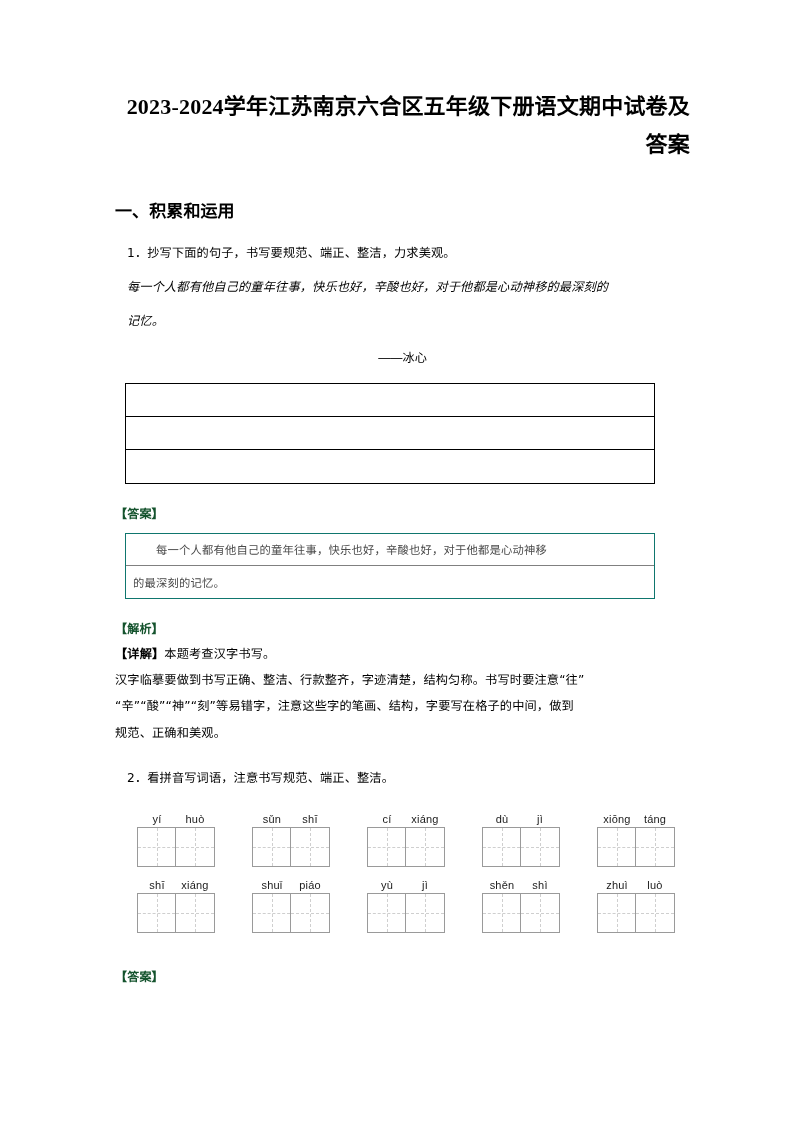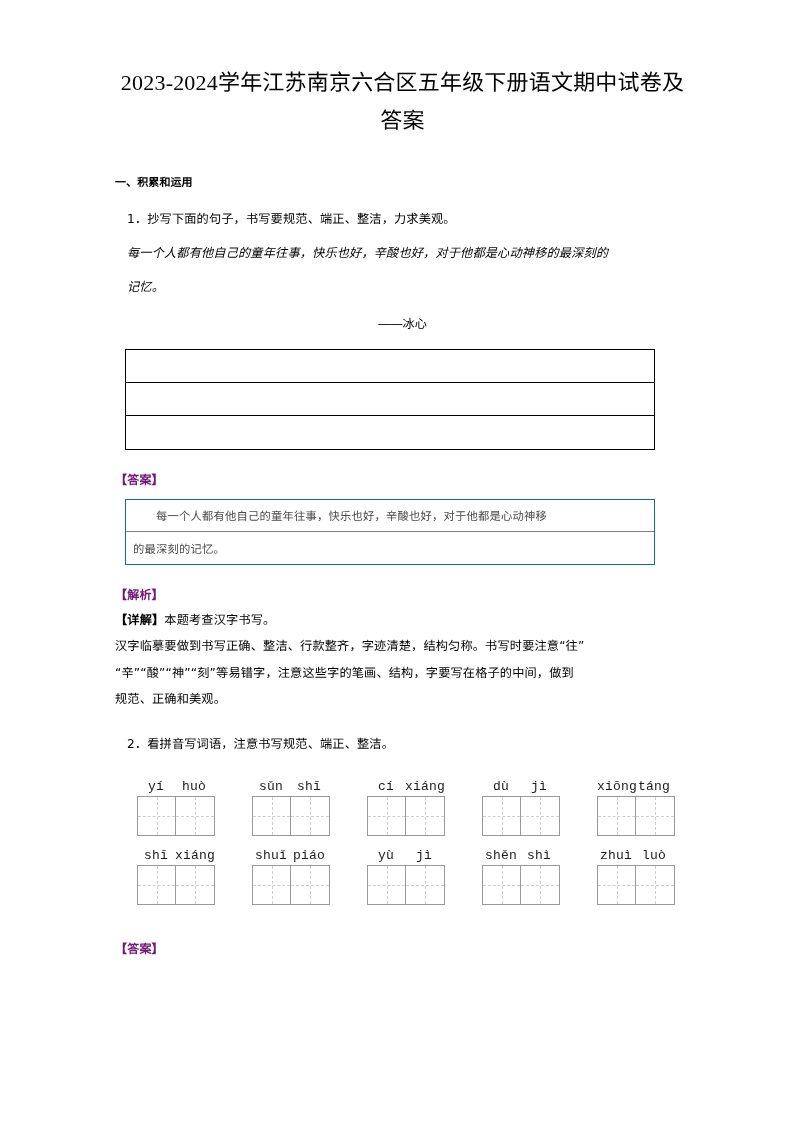--- a/index.html
+++ b/index.html
@@ -21,35 +21,35 @@
     height: 1123px;
     box-sizing: border-box;
     padding: 0 104px 0 115px;
     background: #ffffff;
     overflow: hidden;
   }
 
   
   .doc-title {
     margin: 0;
-    padding-top: 64px;
-    text-align: center;
+    padding-top: 88px;
+    text-align: right;
     font-family: "Liberation Serif", "DejaVu Serif", serif;
     font-size: 22px;
-    font-weight: normal;
+    font-weight: bold;
     line-height: 1.72;
     letter-spacing: 0.2px;
   }
 
   
   .section-heading {
     margin: 0;
     padding-top: 34px;
     font-family: "DejaVu Sans", "Liberation Sans", sans-serif;
-    font-size: 11px;
+    font-size: 17px;
     font-weight: bold;
     line-height: 1.62;
     letter-spacing: 0.1px;
   }
   .q-line {
     margin: 12px;
     padding-top: 6px;
     font-family: "DejaVu Sans", "Liberation Sans", sans-serif;
     font-size: 12.2px;
     line-height: 1.72;
@@ -81,21 +81,21 @@
   }
   .write-box .row:last-child { border-bottom: none; }
 
   
   .tag {
     margin: 0;
     padding-top: 20px;
     font-family: "DejaVu Sans", "Liberation Sans", sans-serif;
     font-size: 12px;
     font-weight: bold;
-    color: #701a75;
+    color: #14532d;
     letter-spacing: 0.2px;
     line-height: 1.7;
   }
 
   
   .answer-box {
     margin: 8px 0 0 10px;
     width: 530px;
     border: 1px solid #0f766e;
     border-collapse: collapse;
@@ -135,25 +135,26 @@
   .pinyin-row {
     display: flex;
     justify-content: flex-start;
     padding-left: 22px;
     margin-bottom: 12px;
   }
   .pinyin-group { margin-right: 37px; }
   .pinyin-group:last-child { margin-right: 0; }
   .pinyin-labels {
     display: flex;
-    font-family: Liberation Mono, monospace;
-    font-size: 13px;
+    font-family: Liberation Sans, sans-serif;
+    font-size: 11px;
     color: #1a1a1a;
     letter-spacing: 0.2px;
     margin-bottom: 2px;
+    justify-content: center;
   }
   .pinyin-labels span {
     width: 38px;
     text-align: center;
     display: inline-block;
   }
   .grid-cells {
     display: flex;
     border: 1px solid #9a9a9a;
     box-sizing: border-box;

